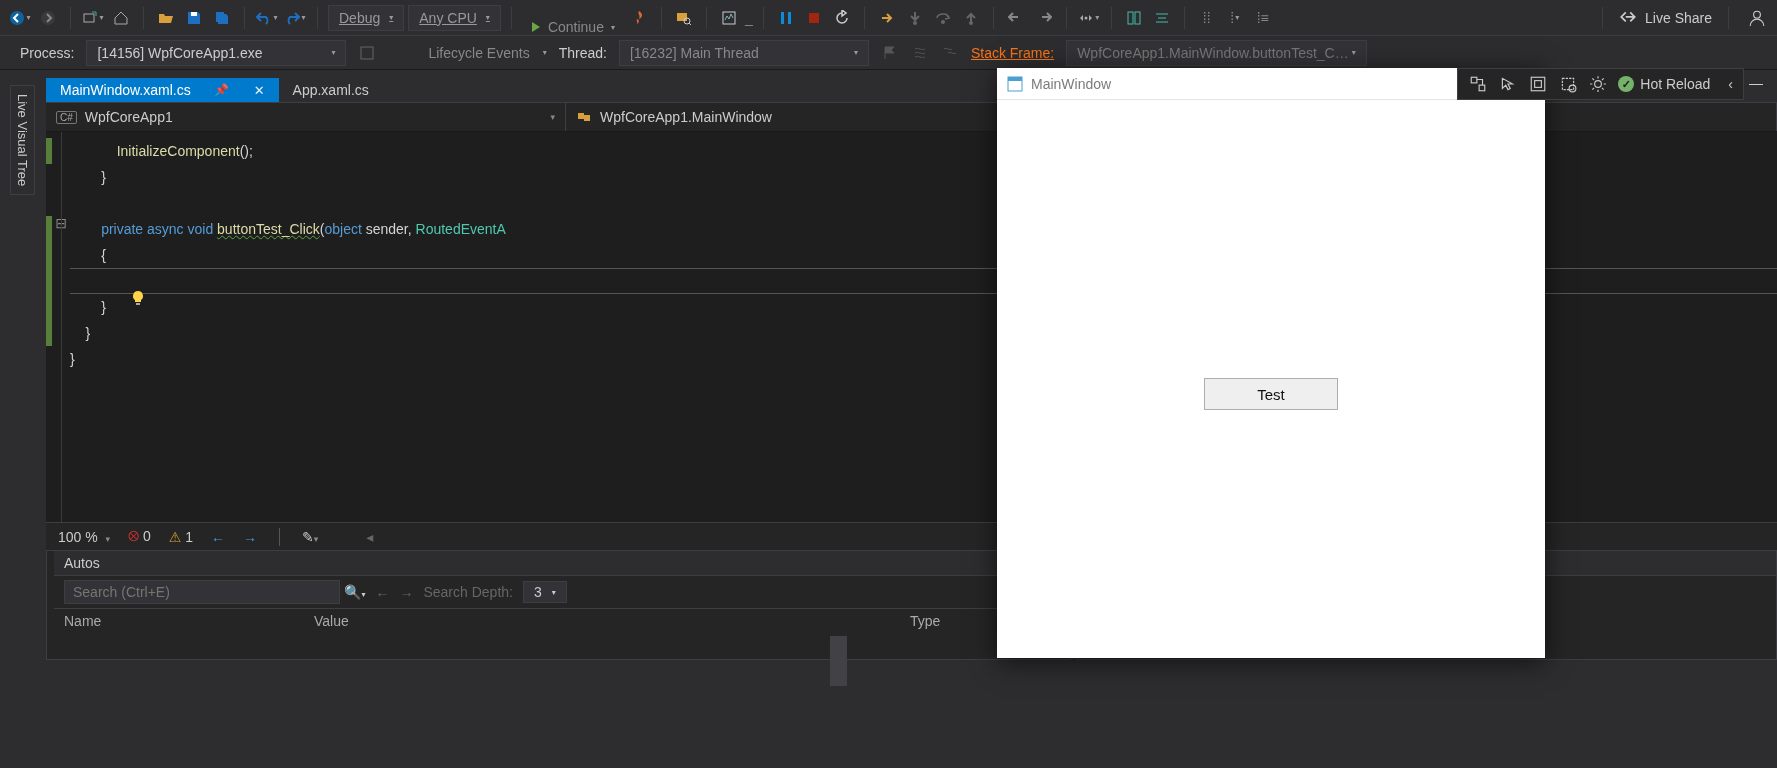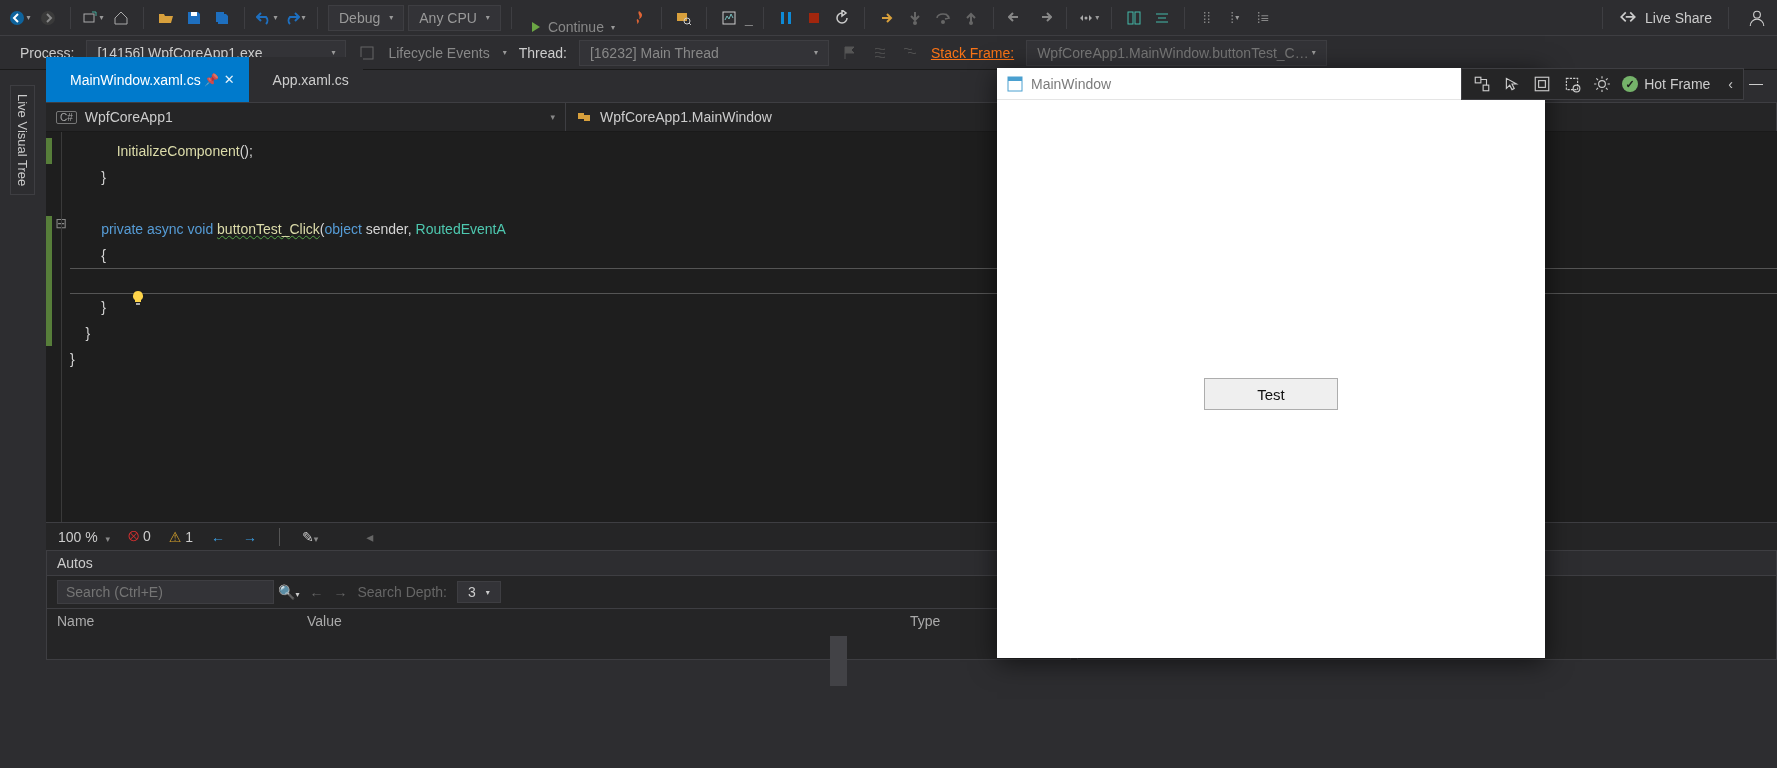--- a/index.html
+++ b/index.html
@@ -1,36 +1,36 @@
 <!DOCTYPE html>
 <html><head>
 <meta charset="utf-8">
 <style>
 * { margin:0; padding:0; box-sizing:border-box; font-family:"Segoe UI",Arial,sans-serif; font-size:14px; -webkit-font-smoothing:antialiased; }
 body { background:#2d2d30; color:#ccc; width:1777px; height:768px; overflow:hidden; position:relative; }
 .toolbar { background:#2d2d30; height:36px; display:flex; align-items:center; padding:0 8px; gap:4px; border-bottom:1px solid #3e3e42;}
 .toolbar .sep { width:1px; height:22px; background:#3e3e42; margin:0 6px;}
 .tb-btn { width:24px; height:24px; display:flex; align-items:center; justify-content:center; border-radius:2px; color:#ccc;}
 .tb-drop { display:inline-block; font-size:8px; color:#999; margin-left:1px;}
-.tb-combo { background:#333337; border:1px solid #3e3e42; padding:2px 10px; color:#999; height:26px; display:flex; align-items:center; gap:8px;}
+.tb-combo { background:#333337; border:1px solid #3e3e42; padding:2px 10px; color:#999; height:26px; display:flex; align-items:center; gap:8px;text-decoration:underline;}
 .continue-btn { color:#888; display:flex; align-items:center; gap:6px; padding:0 8px;margin-top:19px;}
 .live-share { margin-left:auto; display:flex; align-items:center; gap:10px;}
 .live-share .label { color:#ccc;}
 .tb-icon { width:16px;height:16px;display:inline-flex;align-items:center;justify-content:center;}
 
 .dbgbar { background:#2d2d30; height:34px; display:flex; align-items:center; padding:0 20px; gap:12px; border-bottom:1px solid #1a1a1a;}
 .dbgbar .lbl { color:#ccc;}
 .dbgbar .val { background:#333337; border:1px solid #3e3e42; padding:2px 10px; color:#ccc; height:26px; display:flex; align-items:center; min-width:180px; justify-content:space-between; gap:2px;}
 .dbgbar .val.wide{min-width:260px;}
 .dbgbar .ic { width:18px;height:18px; color:#555; display:flex;align-items:center;justify-content:center;}
 
 .live-visual { position:absolute; left:10px; top:85px; writing-mode:vertical-rl; text-orientation:mixed; color:#ccc; background:#2d2d30; padding:8px 4px; border:1px solid #3e3e42; font-size:13px;}
 
 .tabstrip { display:flex; background:#2d2d30; height:32px; margin-left:46px; align-items:flex-end;}
-.tab { padding:6px 14px 6px 24px; color:#ccc; display:flex; align-items:center; gap:4px; background:#2d2d30; height:45px;}
+.tab { padding:6px 14px 6px 14px; color:#ccc; display:flex; align-items:center; gap:24px; background:#2d2d30; height:24px;}
 .tab.active { background:#007acc; color:#fff;}
 .tab .pin { font-size:12px; opacity:0.85;}
 .tab .close { font-size:13px; opacity:0.9;}
 
 .navbar { display:flex; background:#252526; height:30px; margin-left:46px; border-bottom:1px solid #1a1a1a; border-top:1px solid #3e3e42;}
 .navbar .cell { flex:1; display:flex; align-items:center; gap:8px; padding:0 10px; border-right:1px solid #3e3e42; color:#ccc;}
 .navbar .badge { border:1px solid #777; font-size:10px; padding:0 3px; border-radius:2px; color:#aaa; }
 .navbar .tail{margin-left:auto; font-size:9px; color:#888;}
 
 .editor-wrap { display:flex; margin-left:46px; height:390px; background:#1e1e1e; position:relative;}
@@ -54,26 +54,26 @@
 
 .statusbar { display:flex; align-items:center; background:#252526; height:28px; margin-left:46px; gap:18px; padding:0 12px; border-top:1px solid #3e3e42; color:#ccc; font-size:13px;}
 .statusbar .dd{font-size:9px;color:#888;}
 .statusbar .err-ic{color:#e03030;}
 .statusbar .wrn-ic{color:#d8a32c;}
 .statusbar .arrow{color:#3ba0e6;}
 .statusbar .vsep{ width:1px; height:18px; background:#555; margin:0 4px;}
 
 .bottom { display:flex; margin-left:46px; height:110px;}
 .panel { background:#252526; border:1px solid #3e3e42; display:flex; flex-direction:column;}
-.panel.autos{ flex:1; margin-right:6px;}
+.panel.autos{ flex:1; margin-right:6px;padding-left:7px;}
 .panel.callstack{ width:700px;}
 .panel-title{ display:flex; align-items:center; gap:8px; padding:4px 10px; background:#2d2d30; border-bottom:1px solid #3e3e42;}
 .panel-title .tools{margin-left:auto; display:flex; gap:8px; color:#999;}
 .panel-row{ display:flex; align-items:center; gap:10px; padding:4px 10px; border-bottom:1px solid #3e3e42;}
-.panel-row input{ background:#333337; border:1px solid #3e3e42; color:#999; padding:3px 8px; width:217px;}
+.panel-row input{ background:#333337; border:1px solid #3e3e42; color:#999; padding:3px 8px; width:276px;}
 .panel-row .srch{ display:flex; align-items:center; gap:4px;}
 .panel-row .srch .mag{color:#ccc;}
 .panel-row .dim{ color:#666;}
 .depthbox{ background:#333337; border:1px solid #3e3e42; padding:2px 10px; display:flex; align-items:center; gap:10px;}
 .hdr{ display:flex; padding:4px 10px; color:#aaa; background:#252526;}
 .hdr .col{ flex:1;}
 .scroll-thumb{ position:absolute; right:0; width:17px; height:50px; background:#424246; top:636px;}
 
 .app-window{ position:absolute; right:232px; top:68px; width:548px; height:590px; background:#fff; box-shadow:0 4px 25px rgba(0,0,0,0.6);}
 .app-title{ height:32px; display:flex; align-items:center; gap:8px; padding:0 10px; background:#fff; border-bottom:1px solid #e5e5e5;}
@@ -295,21 +295,21 @@
   <span class="lbl">Process:</span>
   <div class="val wide">
       <span>[14156] WpfCoreApp1.exe</span>
       <span class="tb-drop">▾</span>
     </div>
   <div class="ic">
       <svg width="16" height="16" viewBox="0 0 16 16">
         <rect x="2" y="2" width="12" height="12" fill="none" stroke="#666"></rect>
       </svg>
     </div>
-  <span class="lbl" style="color:#888;">Lifecycle Events</span>
+  <span class="lbl" style="color:#888;margin-left:40px;">Lifecycle Events</span>
     <span class="tb-drop">▾</span>
   <span class="lbl">Thread:</span>
   <div class="val" style="min-width:250px;">
       <span style="color:#888">[16232] Main Thread</span>
       <span class="tb-drop">▾</span>
     </div>
   <div class="ic">
       <svg width="16" height="16" viewBox="0 0 16 16">
         <path d="M3 2 L3 14 M3 2 L12 2 L9 5 L12 8 L3 8" fill="#555" stroke="#555"></path>
       </svg>
@@ -488,17 +488,17 @@
       </svg>
     </div>
   <div class="ic2">
       <svg width="18" height="18" viewBox="0 0 16 16">
         <circle cx="8" cy="8" r="3" fill="none" stroke="#ccc"></circle>
         <path d="M8 1 L8 3 M8 13 L8 15 M1 8 L3 8 M13 8 L15 8 M3 3 L4.5 4.5 M11.5 11.5 L13 13 M3 13 L4.5 11.5 M11.5 4.5 L13 3" stroke="#ccc"></path>
       </svg>
     </div>
   <div class="hot">
     <div class="badge2">✓</div>
-    <span>Hot Frame</span>
+    <span>Hot Reload</span>
   </div>
   <span style="color:#ccc;margin-left:8px;">‹</span>
 </div>
 <div class="minbtn">—</div>
 
 </body></html>

